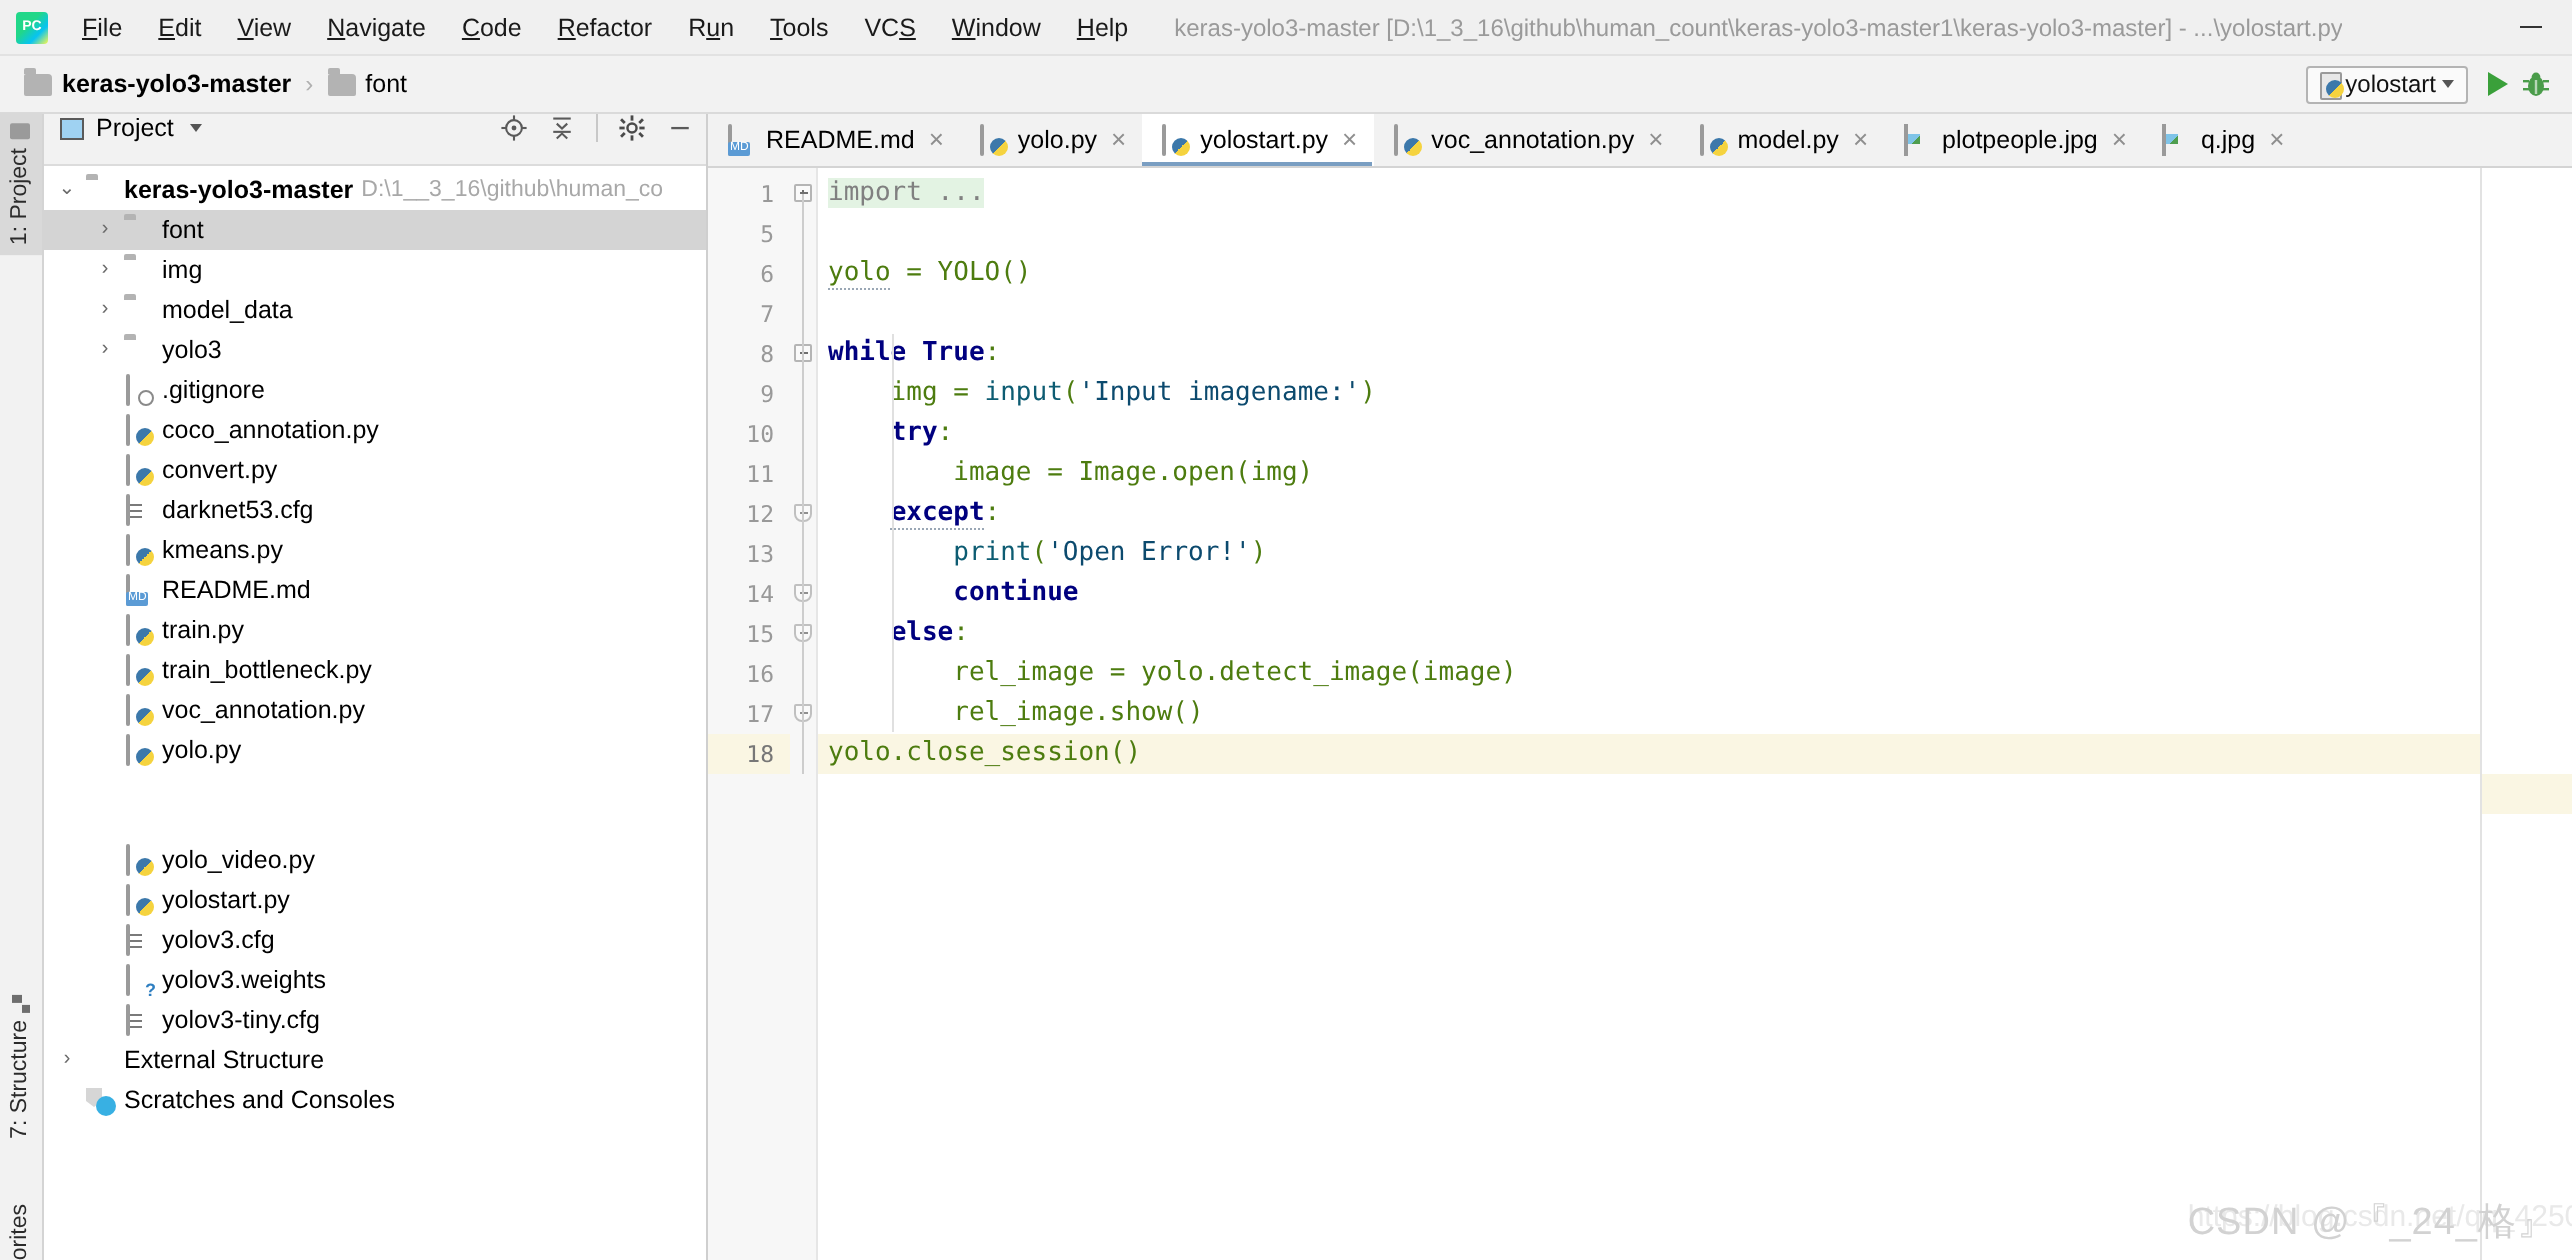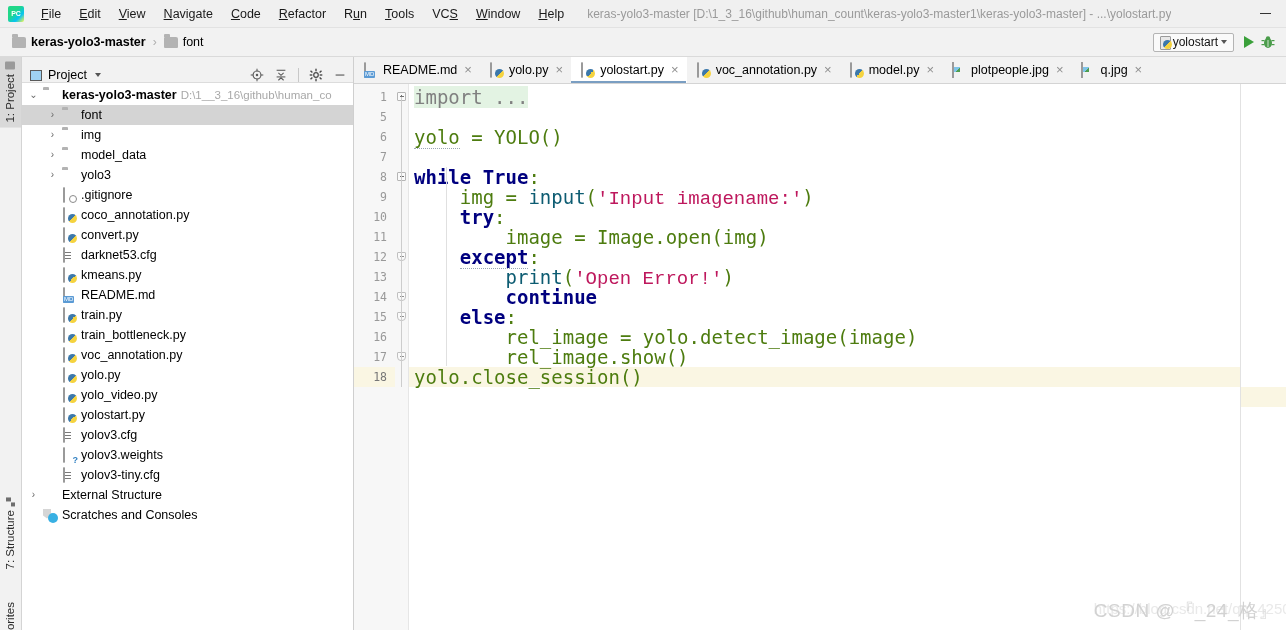--- a/index.html
+++ b/index.html
@@ -232,21 +232,21 @@
     display: flex;
     flex-direction: column;
     flex: 0 0 auto;
     min-height: 0;
   }
   .pp-header {
     height: 25px;
     background: #f2f2f2;
     border-bottom: 1px solid #dcdcdc;
     display: flex;
-    align-items: flex-end;
+    align-items: flex-start;
     padding: 0 6px 0 8px;
     flex: 0 0 auto;
   }
   .pp-title {
     display: flex;
     align-items: center;
     gap: 6px;
     font-size: 12.5px;
   }
   .pp-sq {
@@ -546,31 +546,31 @@
     position: relative;
     padding-top: 3px;
     border-left: 1px solid #e6e6e6;
     min-width: 0;
     overflow: hidden;
   }
   .cline {
     height: 20px;
     line-height: 20px;
     font-family: "DejaVu Sans Mono", monospace;
-    font-size: 19px;
+    font-size: 13px;
     white-space: pre;
     padding-left: 5px;
     color: #000000;
   }
   .cline.cur {
     background: #faf6e3;
   }
   .kw { color: #00007f; font-weight: bold; }
   .fn { color: #0d5c72; }
-  .str { color: #be185d; font-family: Liberation Mono, monospace; }
+  .str { color: #0c4a6e; }
   .plain { color: #4d7c0f; }
   .folded {
     background: #e3f3e3;
     color: #808080;
   }
   .wavy {
     border-bottom: 1px dotted #9aa7b5;
   }
   .indent-guide {
     position: absolute;
@@ -805,21 +805,21 @@
           <div class="node" style="padding-left: 25px;">
             <span class="arrow"></span>
             <span class="ico ico-py"><span class="ico-file"></span></span>
             <span class="node-label">voc_annotation.py</span>
           </div>
           <div class="node" style="padding-left: 25px;">
             <span class="arrow"></span>
             <span class="ico ico-py"><span class="ico-file"></span></span>
             <span class="node-label">yolo.py</span>
           </div>
-          <div class="node" style="padding-left: 25px;">
+          <div class="node" style="padding-left: 25px; margin-top: 35px;">
             <span class="arrow"></span>
             <span class="ico ico-py"><span class="ico-file"></span></span>
             <span class="node-label">yolo_video.py</span>
           </div>
           <div class="node" style="padding-left: 25px;">
             <span class="arrow"></span>
             <span class="ico ico-py"><span class="ico-file"></span></span>
             <span class="node-label">yolostart.py</span>
           </div>
           <div class="node" style="padding-left: 25px;">

